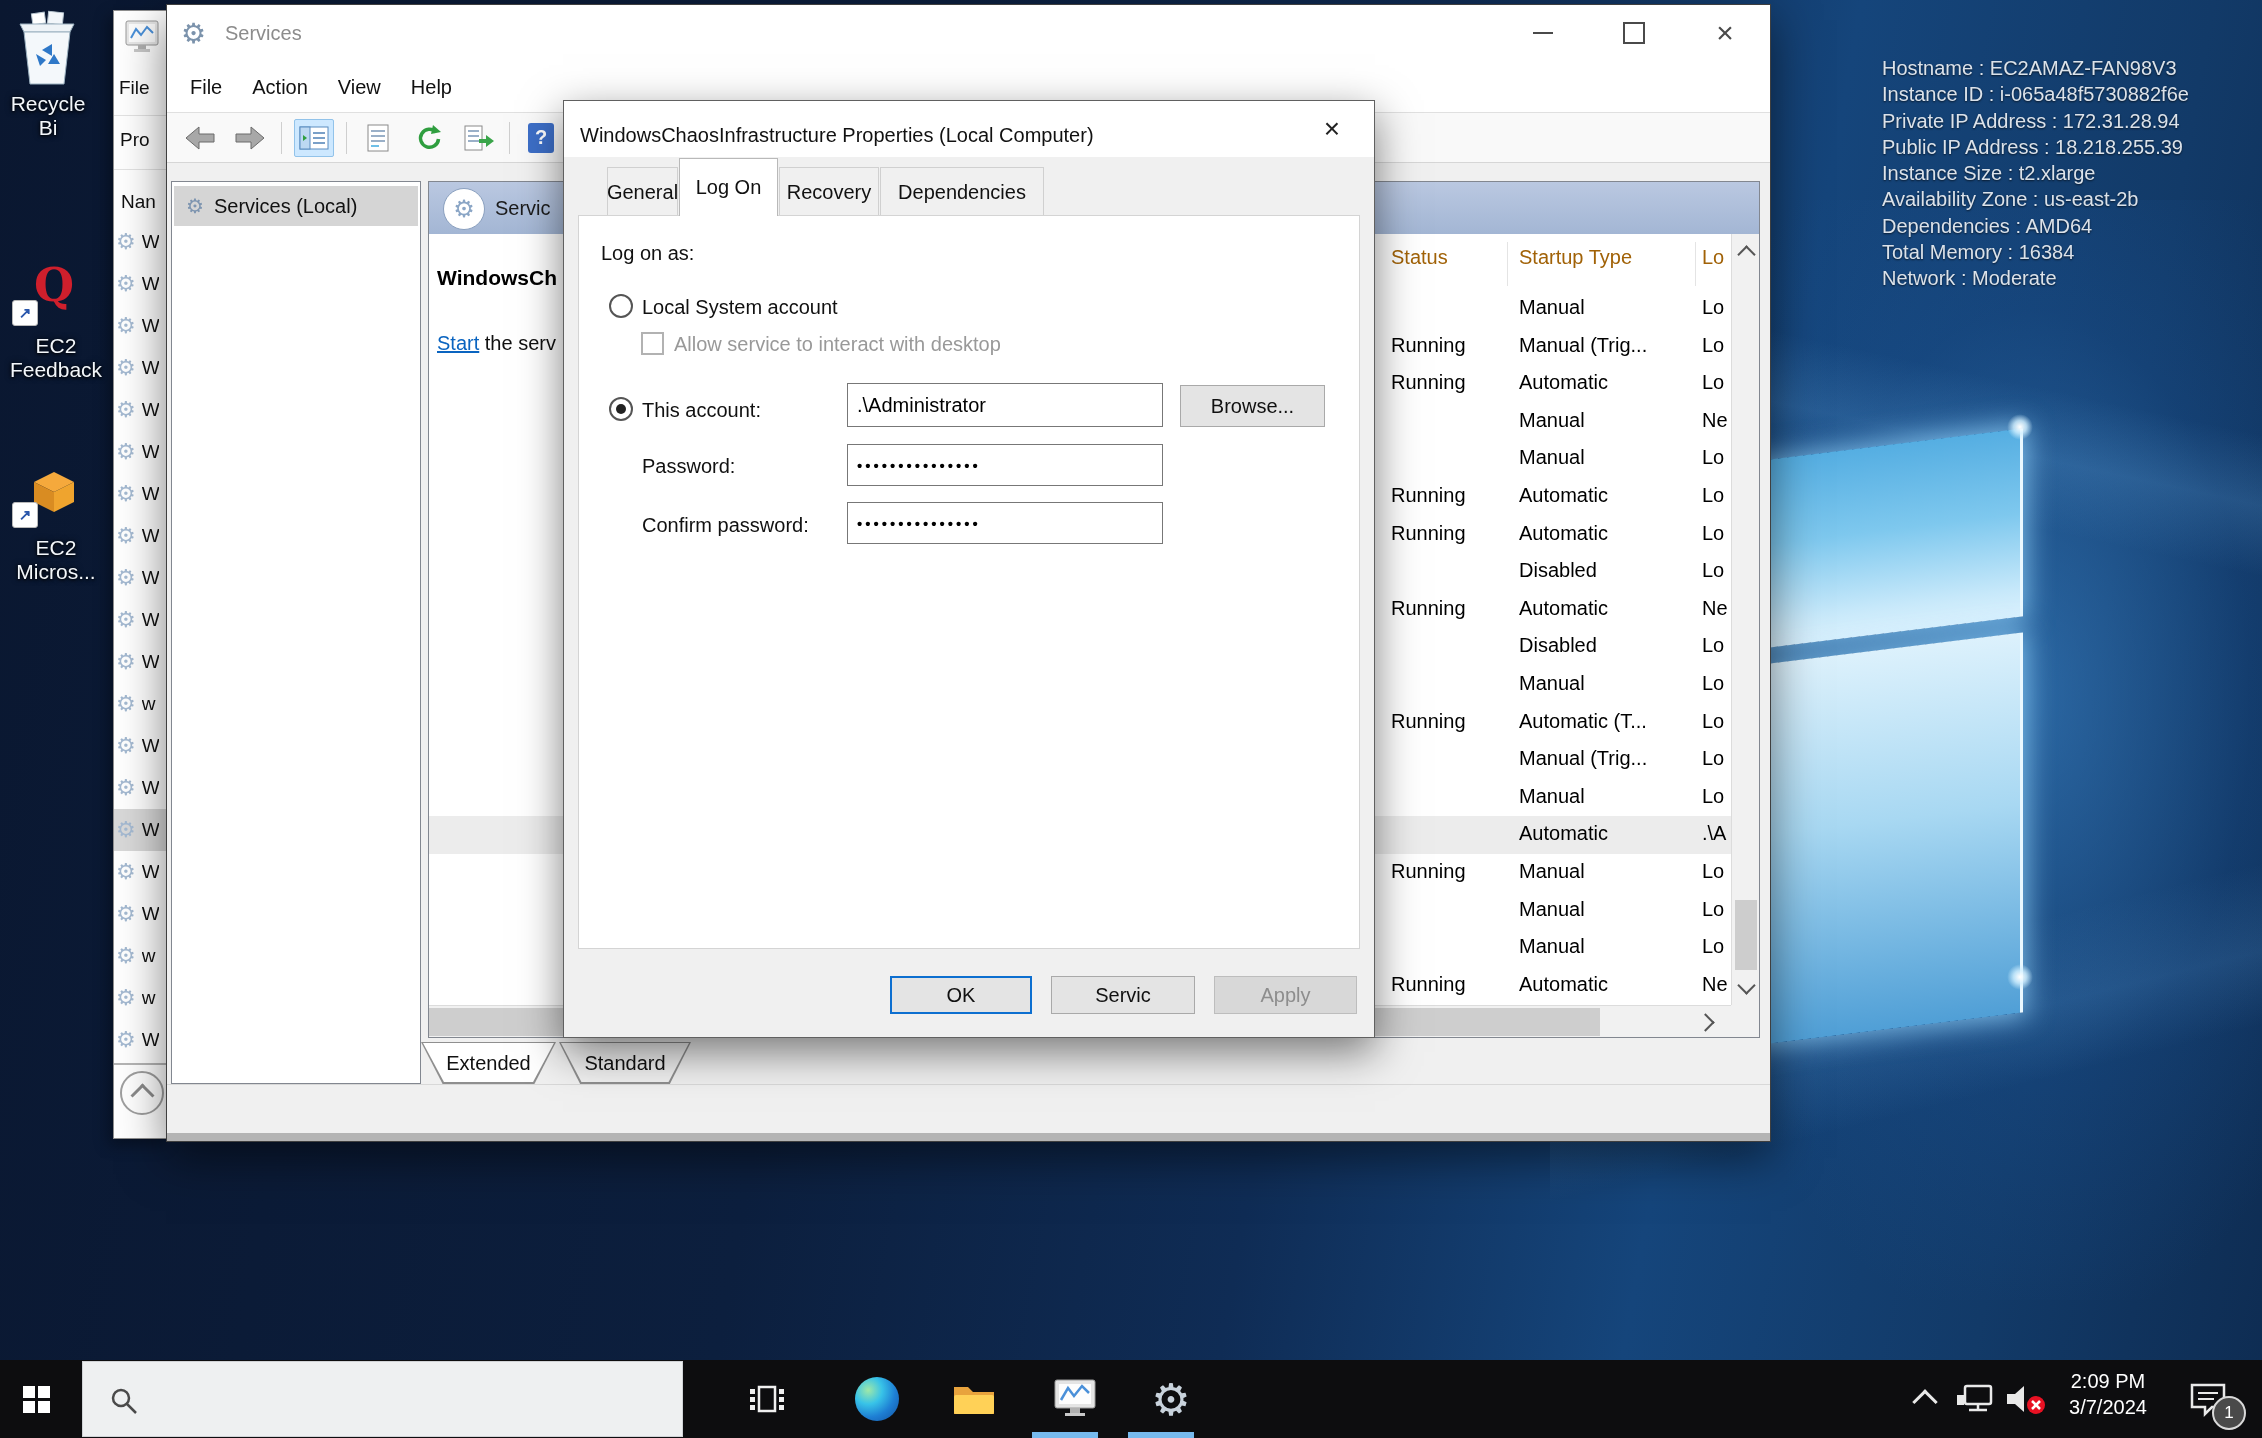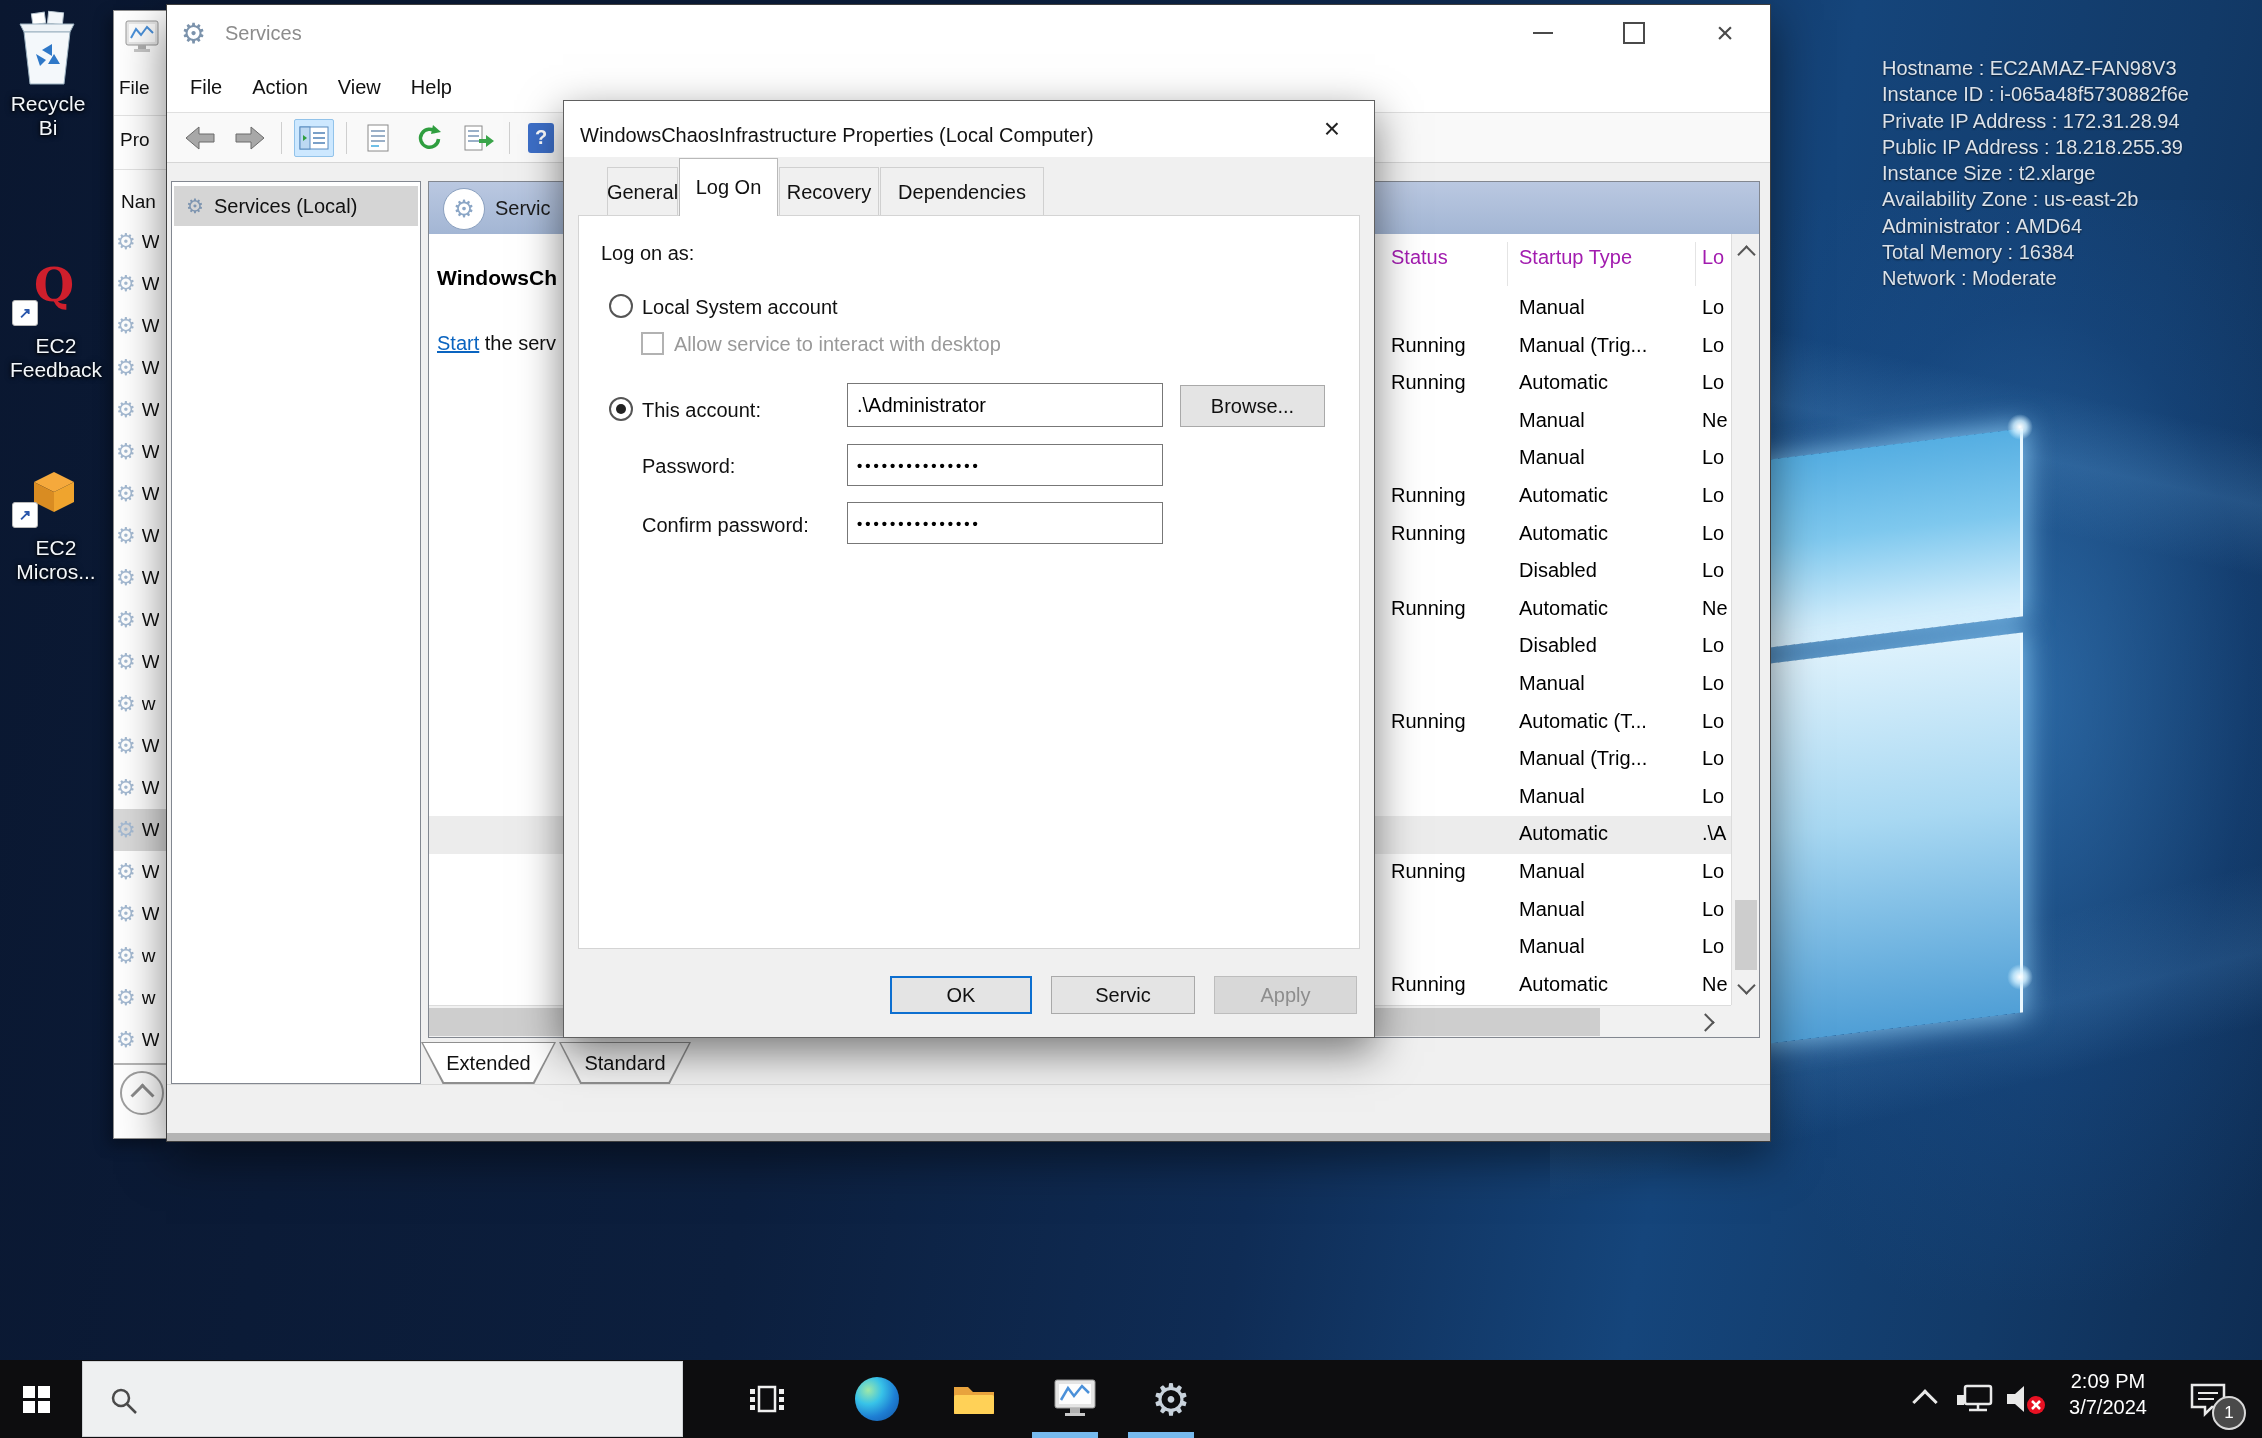--- a/index.html
+++ b/index.html
@@ -74,21 +74,21 @@
   .tree-gear{font-size:20px;color:#7e95b0;margin-left:12px;}
   .tree-label{font-size:20px;color:#111;margin-left:10px;}
 
   .right-pane{left:261px;top:176px;width:1330px;height:855px;background:#fff;border:1px solid #828790;overflow:hidden;}
   .band{left:0;top:0;width:1330px;height:52px;background:linear-gradient(180deg,#bac8e1 0%,#a3b6d4 100%);}
   .band-badge{left:14px;top:6px;width:40px;height:40px;background:#fff;border:1px solid #8aa0bf;border-radius:50%;display:flex;align-items:center;justify-content:center;font-size:24px;color:#8ba6c6;}
   .band-title{left:66px;top:0;height:52px;display:flex;align-items:center;font-size:20px;color:#1c1c1c;}
   .desc-name{left:8px;top:84px;width:128px;font-size:21px;font-weight:bold;color:#000;white-space:nowrap;overflow:hidden;}
   .desc-start{left:8px;top:150px;width:128px;font-size:20px;color:#111;white-space:nowrap;overflow:hidden;}
   .start-link{color:#0a64c0;text-decoration:underline;}
-  .col-h{top:64px;font-size:20px;color:#a21caf;}
+  .col-h{top:64px;font-size:20px;color:#a16207;}
   .col-sep{top:60px;width:1px;height:44px;background:#e4e4e4;}
   .list-rows{left:0;top:108px;width:1302px;}
   .lrow{height:37.6px;position:relative;}
   .lrow.selected{background:#ececec;}
   .lrow span{position:absolute;top:6px;font-size:20px;color:#000;white-space:nowrap;overflow:hidden;}
   .c-status{left:962px;width:110px;}
   .c-startup{left:1090px;width:175px;}
   .c-logon{left:1273px;width:27px;}
   .vscroll{left:1302px;top:52px;width:28px;height:771px;background:#f1f1f1;border-left:1px solid #dcdcdc;}
   .vs-btn{left:0;width:28px;height:36px;display:flex;align-items:center;justify-content:center;}
@@ -182,21 +182,21 @@
 </div>
 
 <div class="abs ec2-info">
 
 <div class="ec2-line">Hostname : EC2AMAZ-FAN98V3</div>
     <div class="ec2-line">Instance ID : i-065a48f5730882f6e</div>
     <div class="ec2-line">Private IP Address : 172.31.28.94</div>
     <div class="ec2-line">Public IP Address : 18.218.255.39</div>
     <div class="ec2-line">Instance Size : t2.xlarge</div>
     <div class="ec2-line">Availability Zone : us-east-2b</div>
-    <div class="ec2-line">Administrator : AMD64</div>
+    <div class="ec2-line">Dependencies : AMD64</div>
     <div class="ec2-line">Total Memory : 16384</div>
     <div class="ec2-line">Network : Moderate</div>
   </div>
 
 <div class="abs bg-window">
   <svg class="abs" style="left:10px;top:8px;" width="36" height="42">
     <rect x="2" y="2" width="32" height="24" rx="2" fill="#e8e8e8" stroke="#9a9a9a"></rect>
     <rect x="5" y="5" width="26" height="18" fill="#fdfdfd"></rect>
     <polyline points="7,19 12,10 17,16 23,8 29,14" stroke="#4a90d9" fill="none" stroke-width="2"></polyline>
     <rect x="14" y="26" width="8" height="4" fill="#b0b0b0"></rect>

